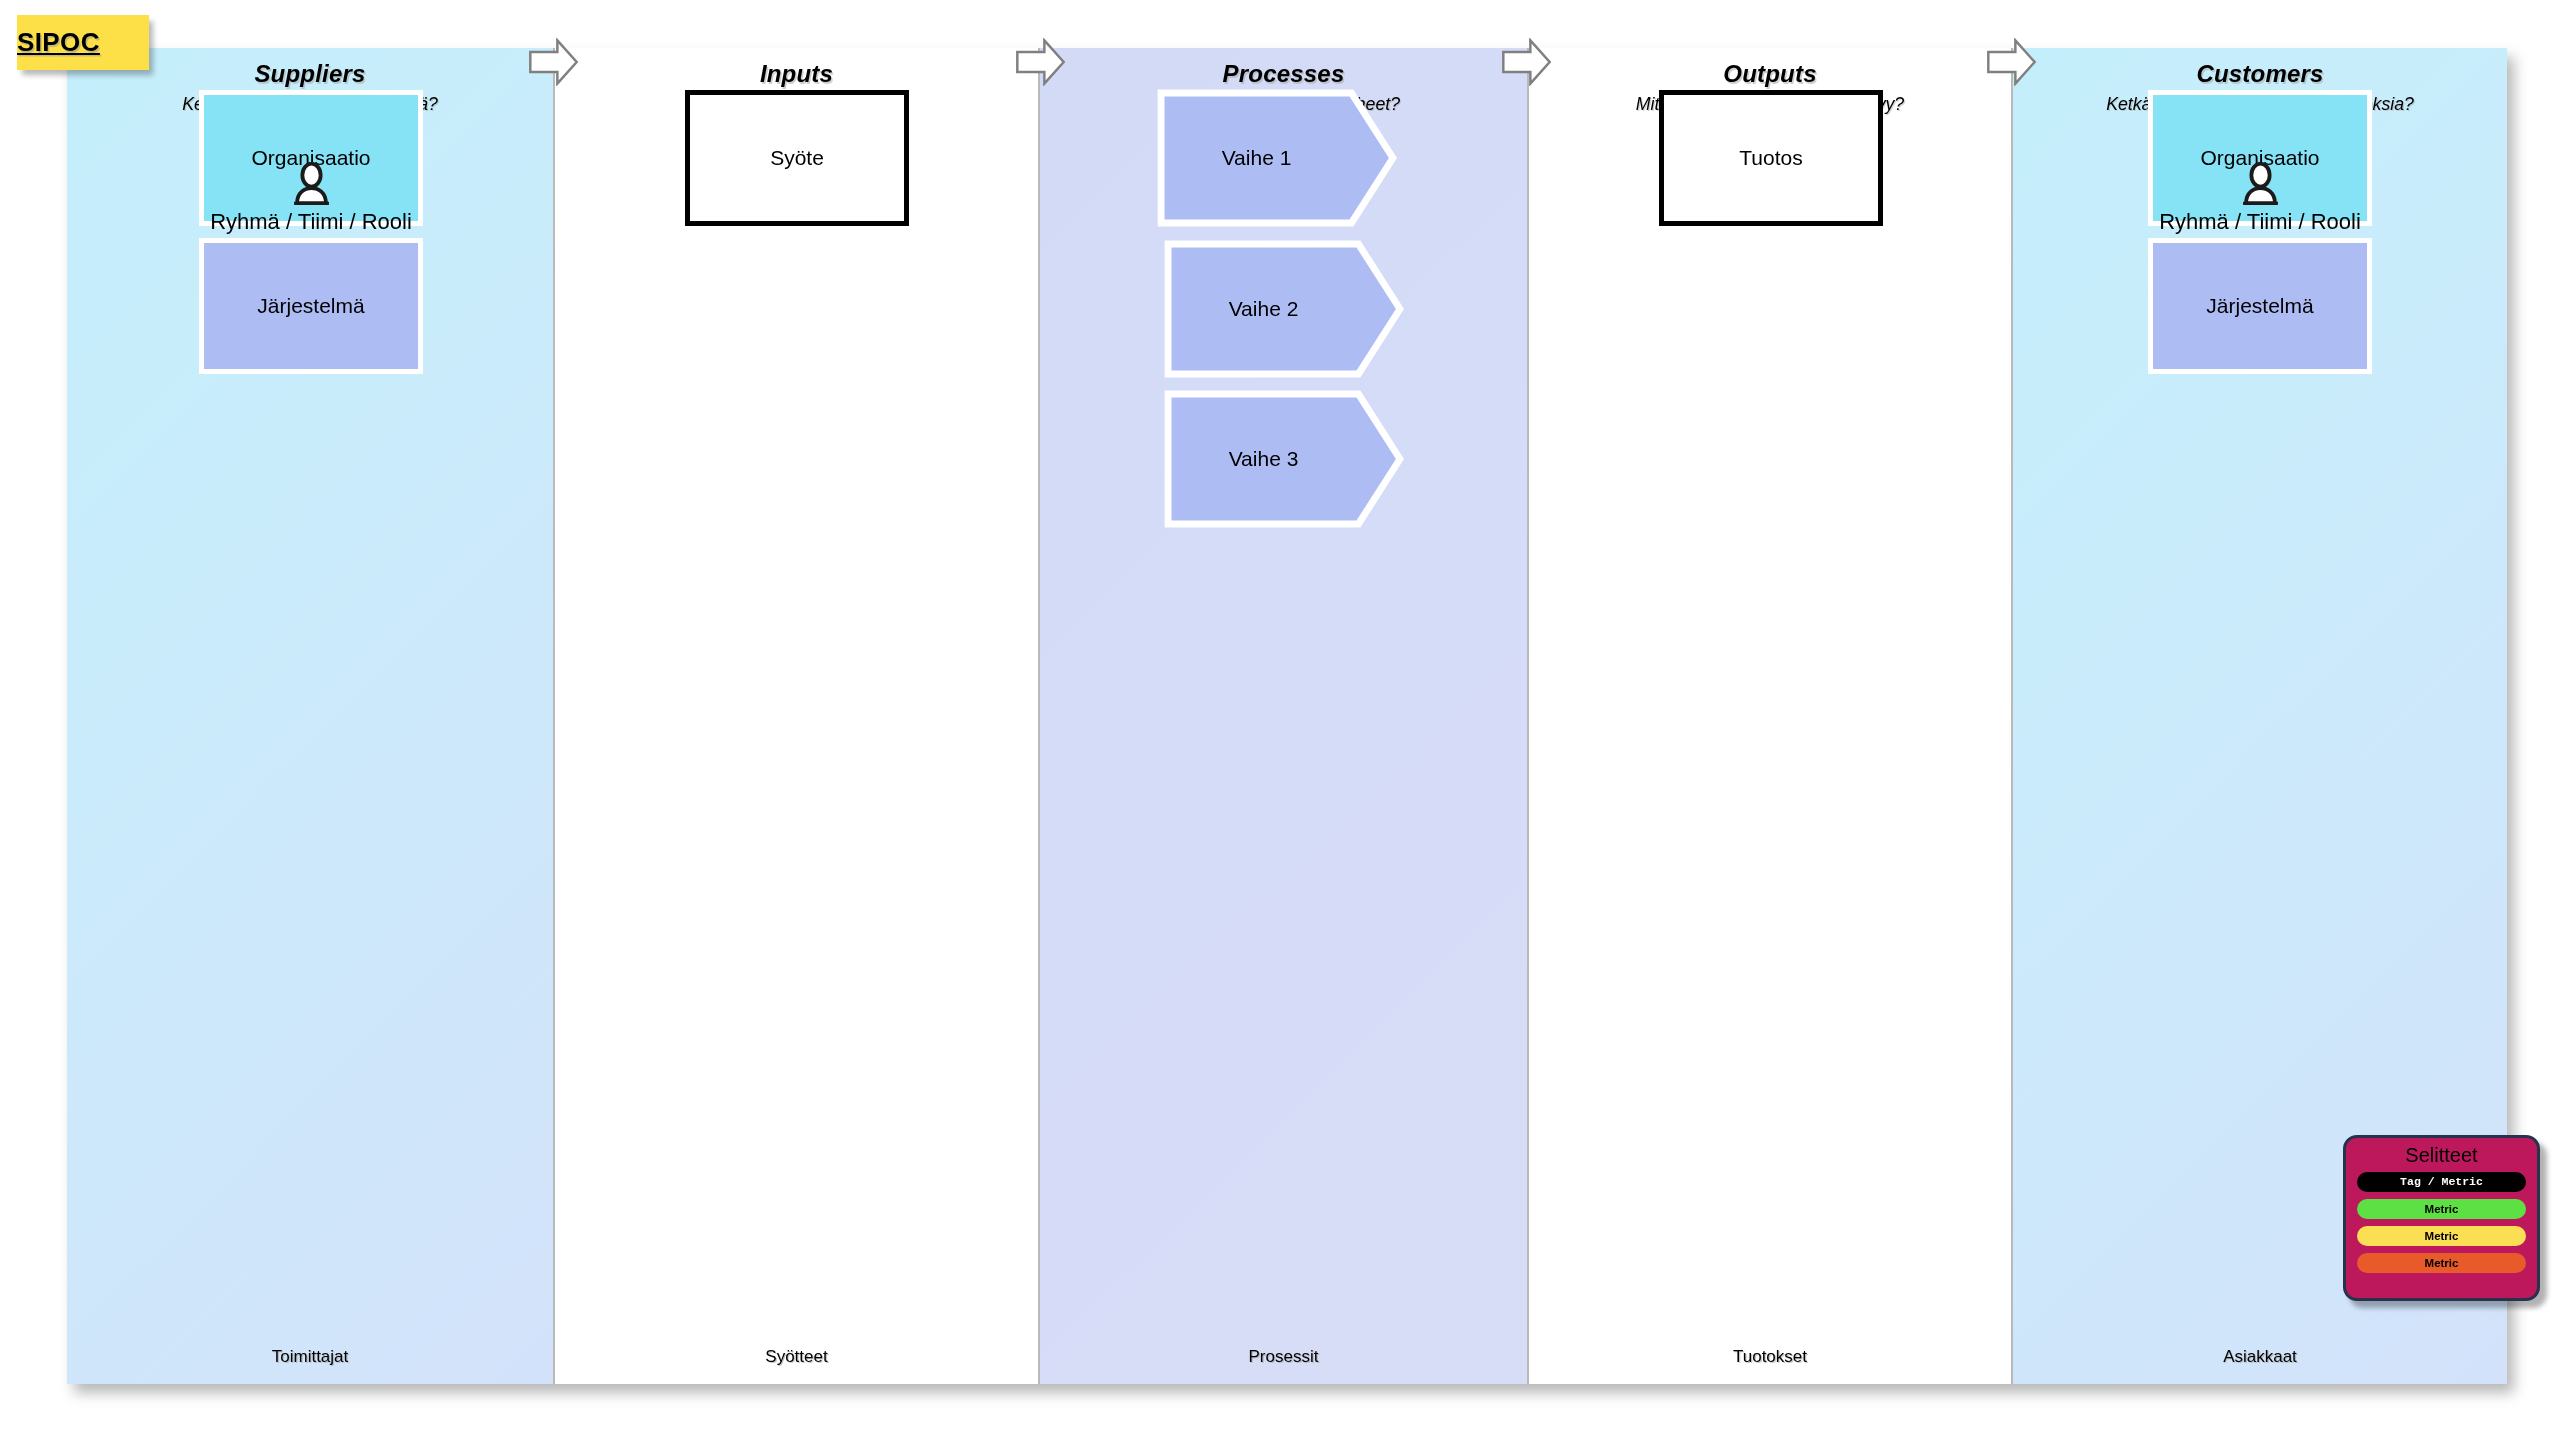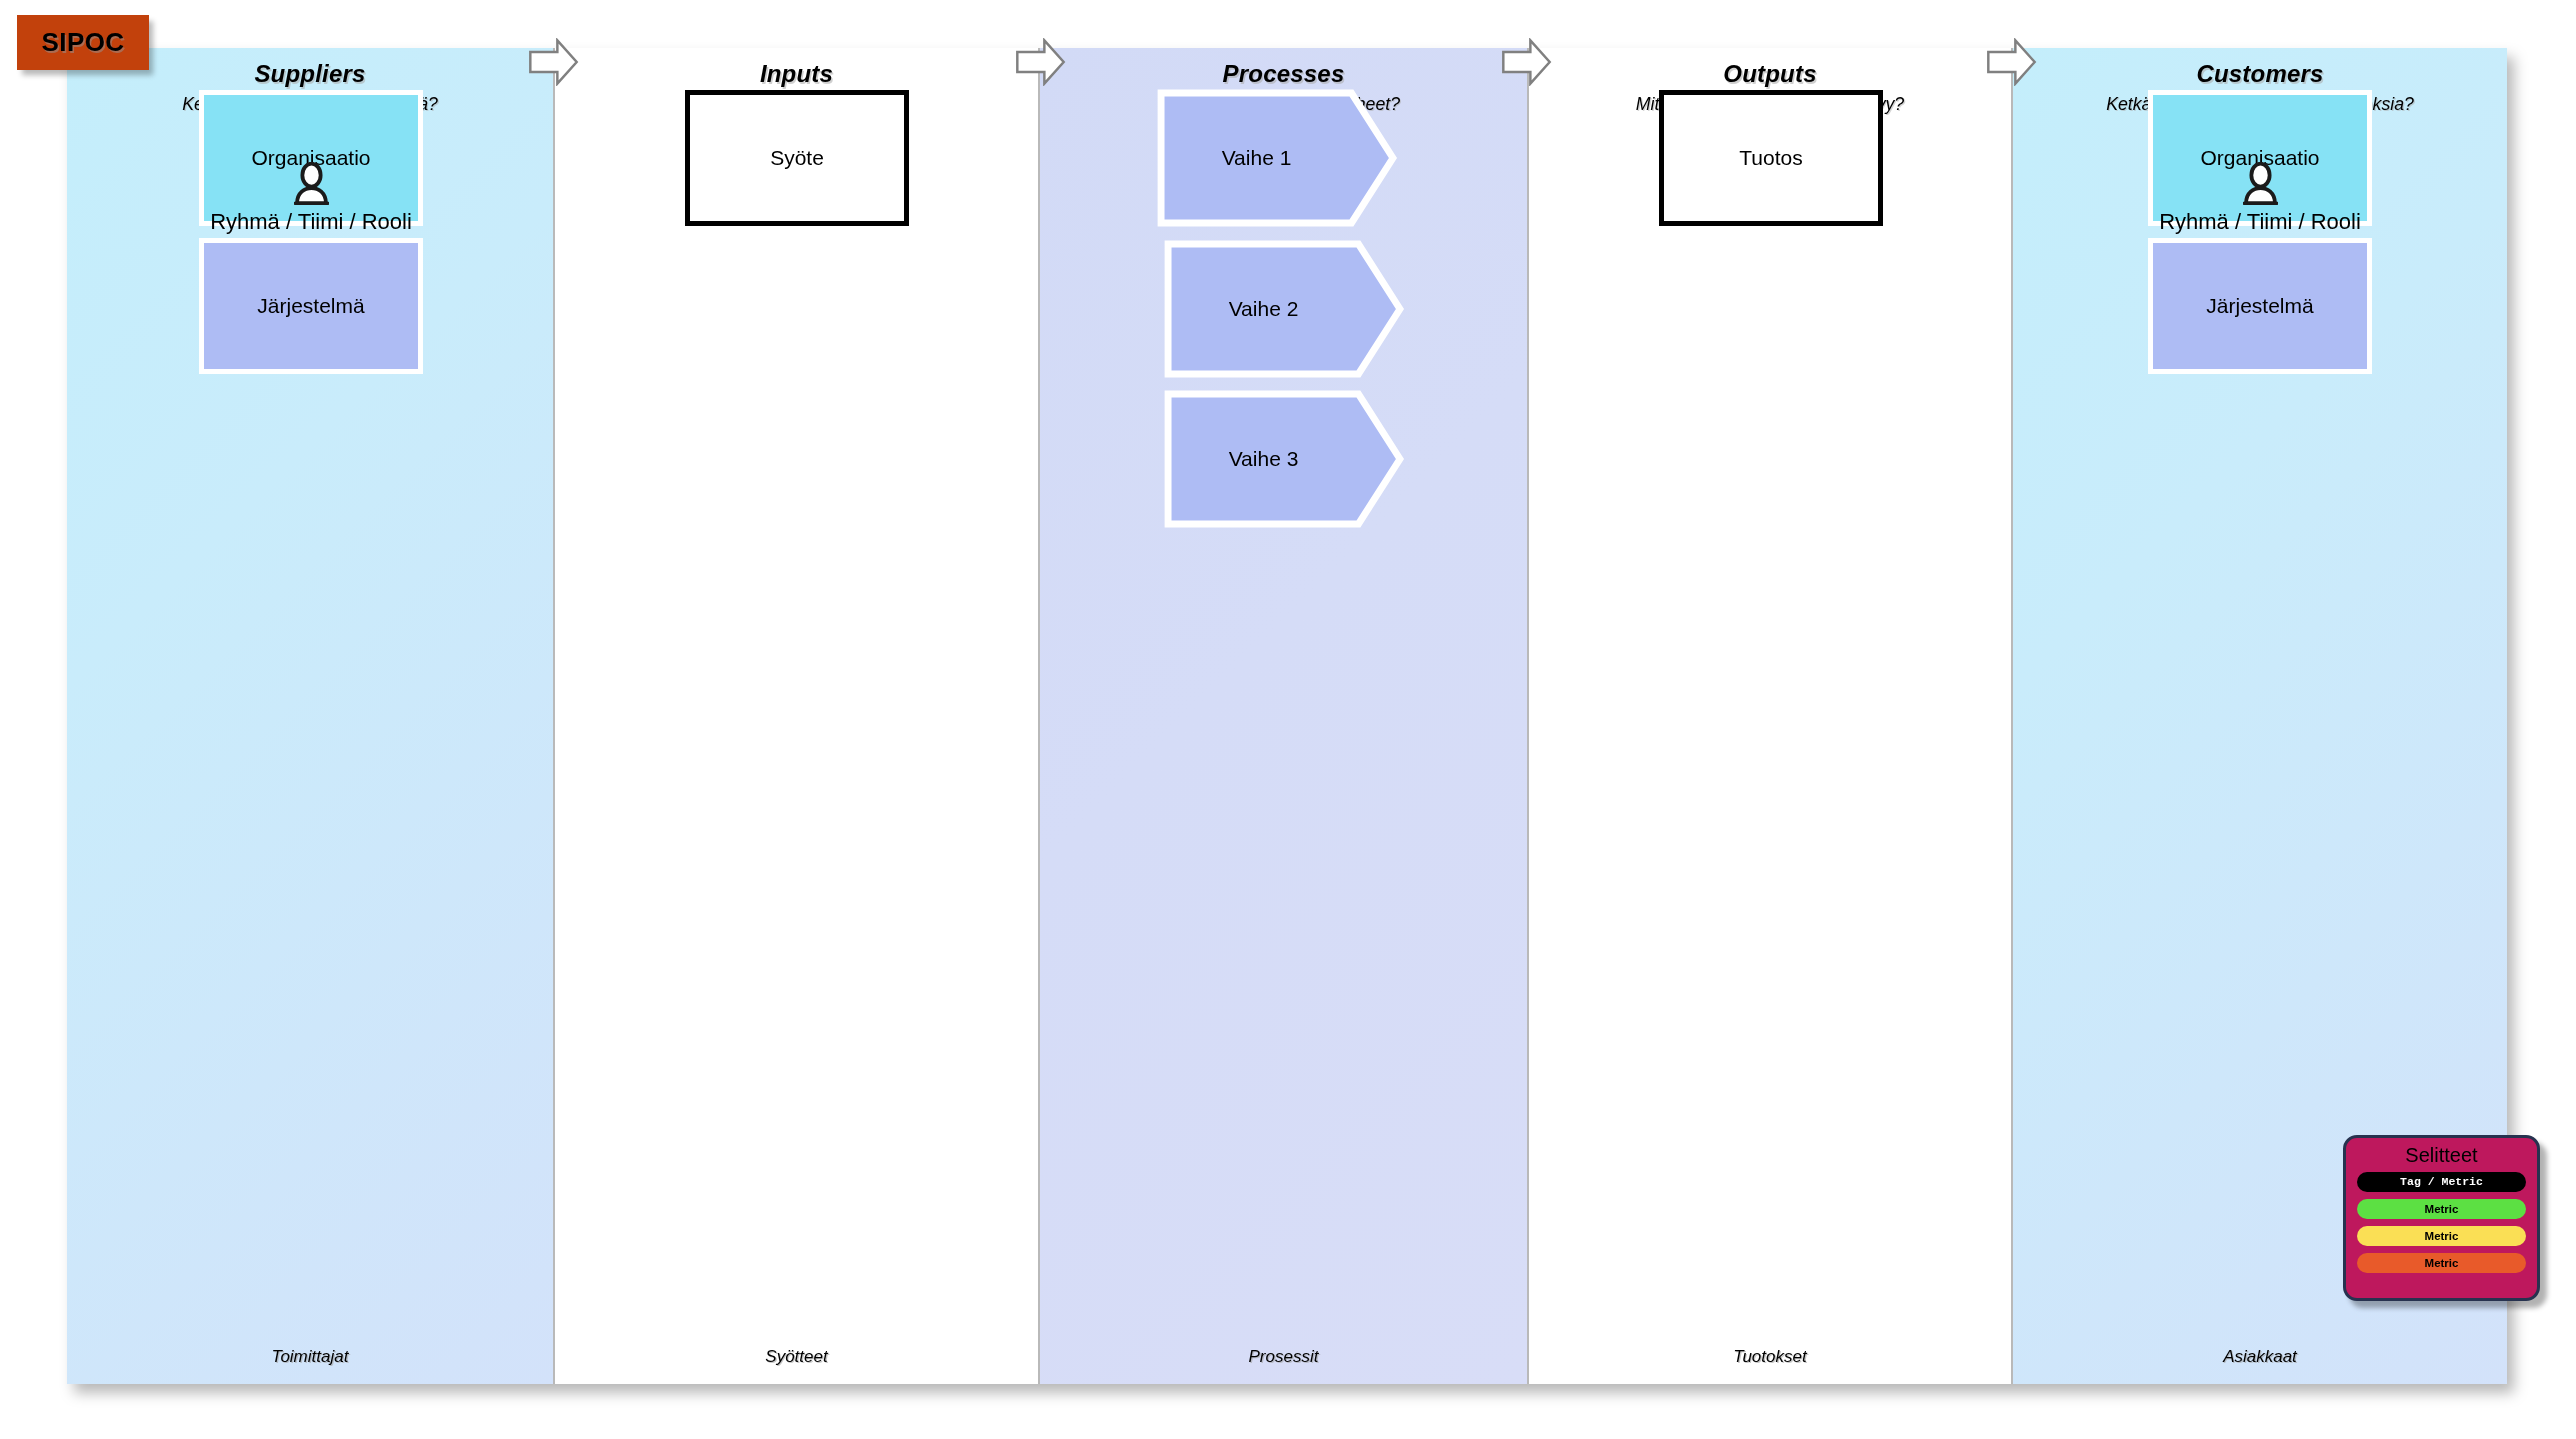--- a/index.html
+++ b/index.html
@@ -58,21 +58,20 @@
     color: #000;
     text-shadow: 1.2px 1.2px 0 rgba(170,170,170,.5);
   }
 
   
   .col-foot {
     position: absolute;
     left: 0; right: 0; bottom: 17px;
     text-align: center;
     font-size: 17px;
-    font-style: italic;
     color: #000;
     text-shadow: 1.2px 1.2px 0 rgba(160,160,160,.6);
   }
 
   
   .sep-arrow {
     position: absolute;
     top: 38px;
     width: 51px; height: 48px;
     z-index: 6;
@@ -158,24 +157,25 @@
   .pill-black  { background: #000000; color: #ffffff; font-family: Liberation Mono, monospace; }
   .pill-green  { background: #5ce043; color: #000000; }
   .pill-yellow { background: #fadf55; color: #000000; }
   .pill-orange { background: #e85a2a; color: #000000; margin-bottom: 0; }
 
   
   .sipoc-tab {
     position: absolute;
     left: 17px; top: 15.4px;
     width: 132px; height: 55px;
-    background: #c2410c;
-    display: flex; align-items: center; justify-content: center;
+    background: #fde047;
+    display: flex; align-items: center; 
     box-shadow: 5.4px 6.1px 5.4px rgba(0,0,0,.28);
     z-index: 30;
+    text-decoration: underline;
   }
   .sipoc-tab span {
     font-size: 26px;
     font-weight: bold;
     color: #000;
     letter-spacing: 0.4px;
     text-shadow: 1.5px 1.5px 0 rgba(150,150,150,.5);
   }
 </style>
 </head>

